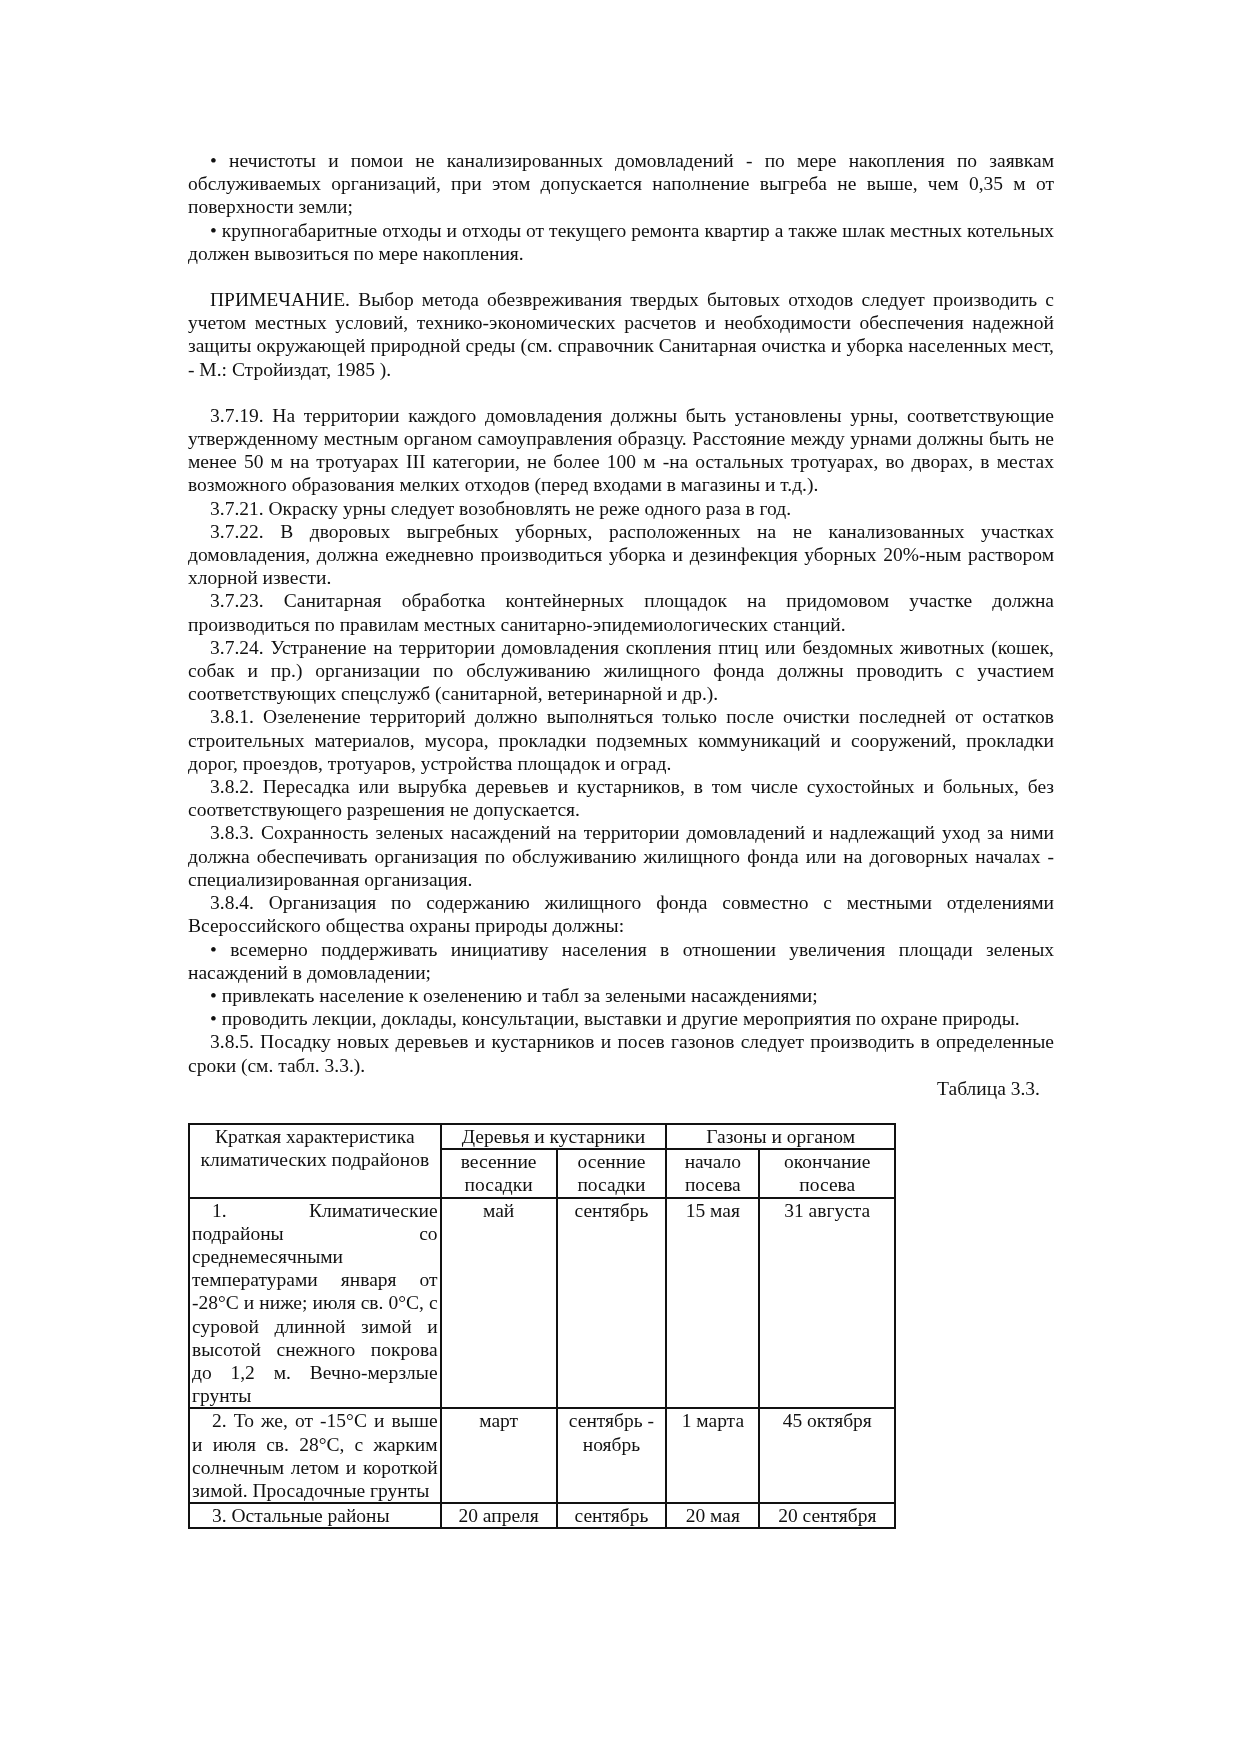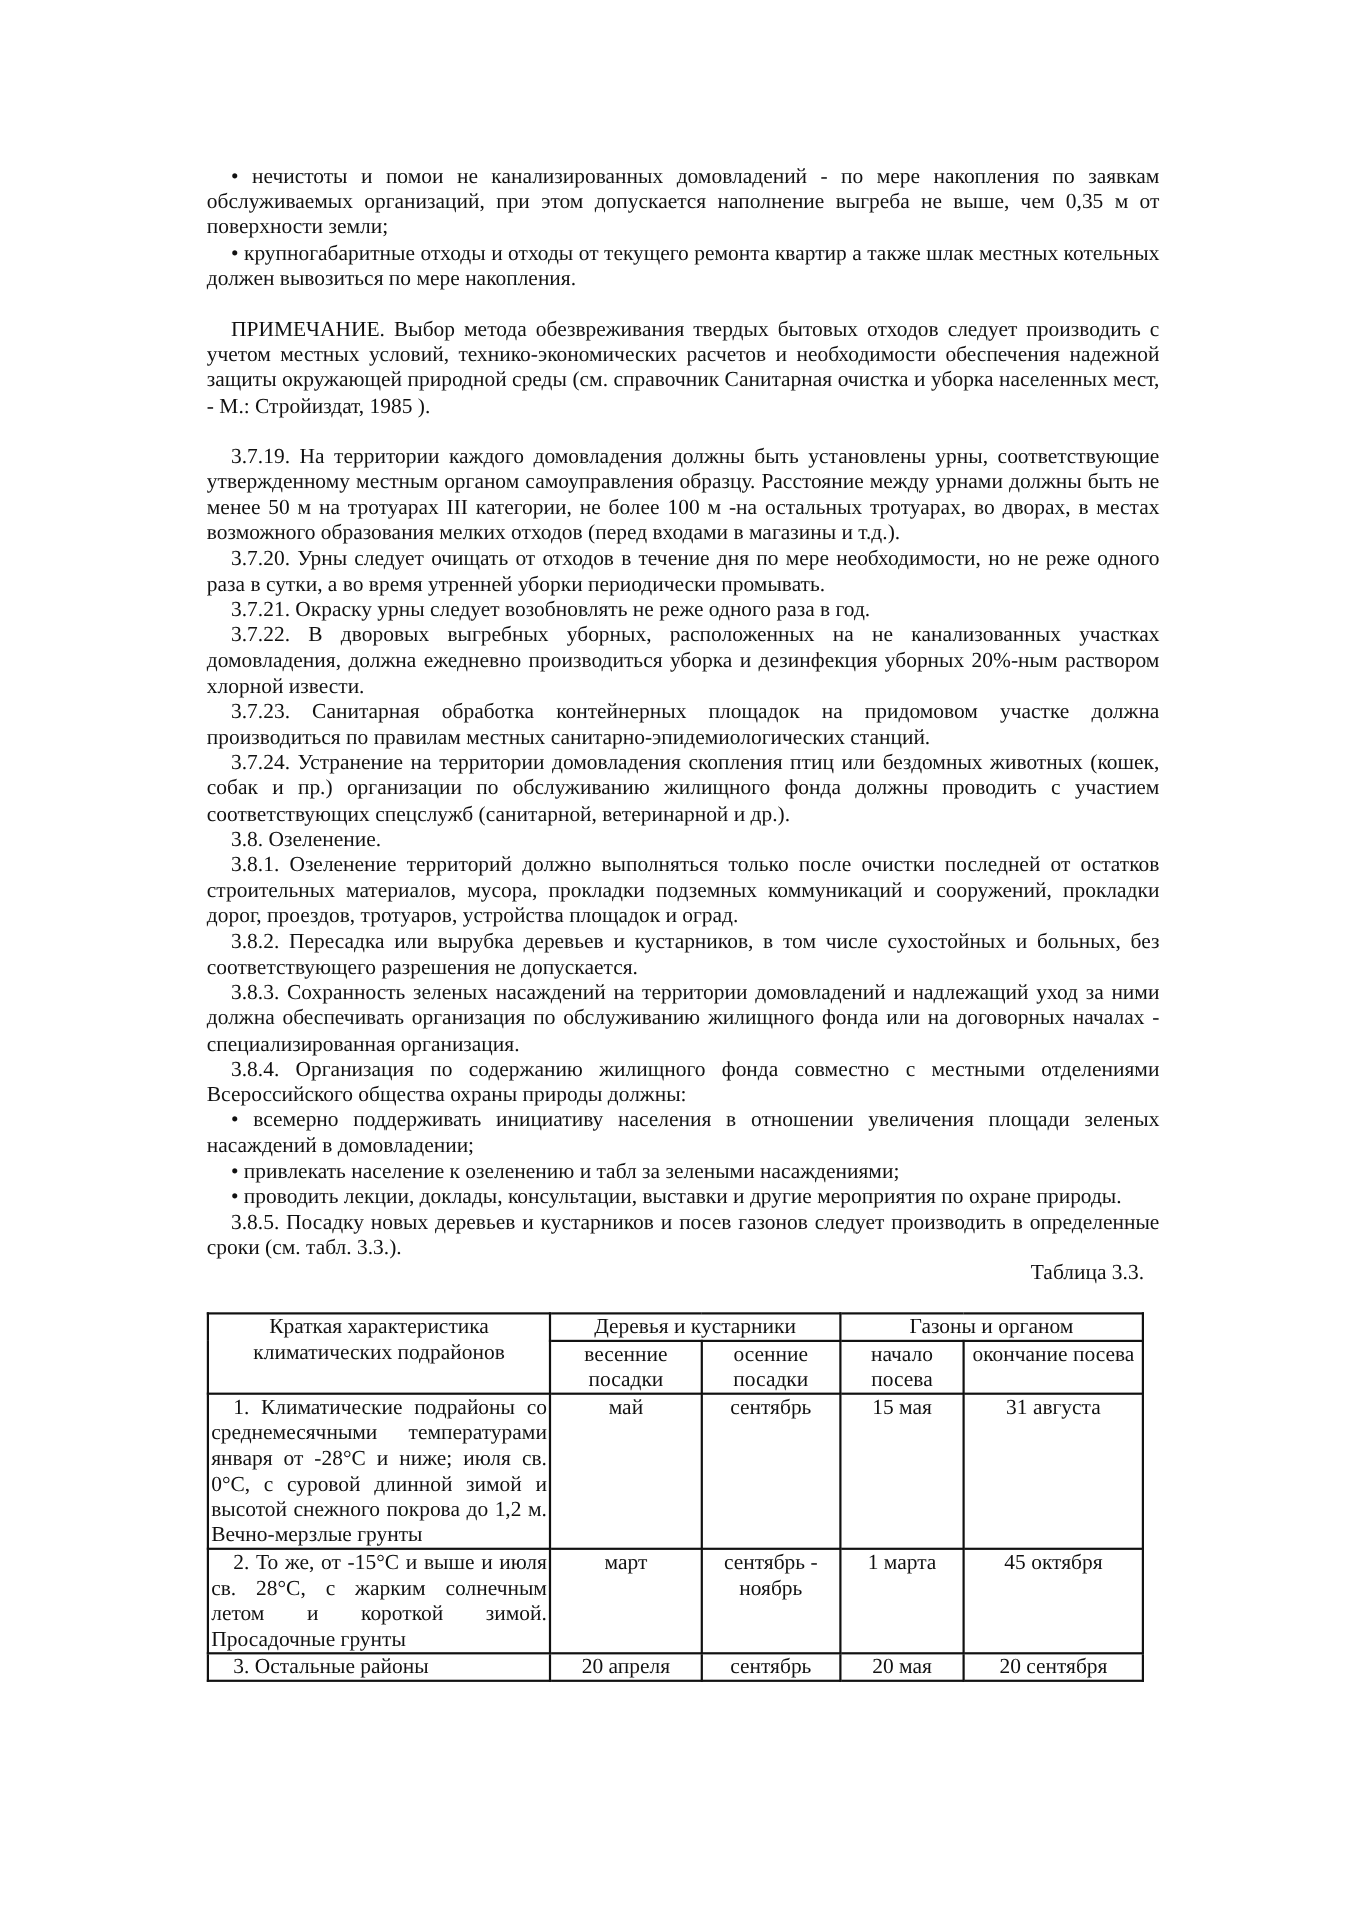--- a/index.html
+++ b/index.html
@@ -5,43 +5,41 @@
   html, body { margin: 0; padding: 0; background: #ffffff; }
   body { width: 1240px; height: 1755px; position: relative; overflow: hidden; }
   .page {
     position: absolute; left: 188px; top: 149px; width: 866px;
     font-family: "Liberation Serif", serif; font-size: 19.5px; line-height: 23.2px; color: #111;
   }
   .p { text-align: justify; text-indent: 22px; margin: 0; }
   .gap { height: 23px; }
   .table-caption { text-align: right; margin: 0 14px 0 0; padding-bottom: 23px; }
   table.tbl {
-    border-collapse: collapse; width: 852px;
+    border-collapse: collapse; width: 708px;
     font-family: "Liberation Serif", serif; font-size: 19.5px; line-height: 23.2px;
   }
   table.tbl td { border: 2px solid #111; padding: 0 2px; vertical-align: top; text-align: center; }
   table.tbl td.desc { text-align: justify; text-indent: 20px; }
   table.tbl tr.hdr2 td { border-top: 1.5px solid #111; }
 </style>
 </head>
 <body>
 
 <div class="page">
   <p class="p">• нечистоты и помои не канализированных домовладений - по мере накопления по заявкам обслуживаемых организаций, при этом допускается наполнение выгреба не выше, чем 0,35 м от поверхности земли;</p>
   <p class="p">• крупногабаритные отходы и отходы от текущего ремонта квартир а также шлак местных котельных должен вывозиться по мере накопления.</p>
   <div class="gap"></div>
   <p class="p">ПРИМЕЧАНИЕ. Выбор метода обезвреживания твердых бытовых отходов следует производить с учетом местных условий, технико-экономических расчетов и необходимости обеспечения надежной защиты окружающей природной среды (см. справочник Санитарная очистка и уборка населенных мест, - М.: Стройиздат, 1985 ).</p>
   <div class="gap"></div>
   <p class="p">3.7.19. На территории каждого домовладения должны быть установлены урны, соответствующие утвержденному местным органом самоуправления образцу. Расстояние между урнами должны быть не менее 50 м на тротуарах III категории, не более 100 м -на остальных тротуарах, во дворах, в местах возможного образования мелких отходов (перед входами в магазины и т.д.).</p>
-  <p class="p">3.7.20. Урны следует очищать от отходов в течение дня по мере необходимости, но не реже одного раза в сутки, а во время утренней уборки периодически промывать.</p>
   <p class="p">3.7.21. Окраску урны следует возобновлять не реже одного раза в год.</p>
   <p class="p">3.7.22. В дворовых выгребных уборных, расположенных на не канализованных участках домовладения, должна ежедневно производиться уборка и дезинфекция уборных 20%-ным раствором хлорной извести.</p>
   <p class="p">3.7.23. Санитарная обработка контейнерных площадок на придомовом участке должна производиться по правилам местных санитарно-эпидемиологических станций.</p>
   <p class="p">3.7.24. Устранение на территории домовладения скопления птиц или бездомных животных (кошек, собак и пр.) организации по обслуживанию жилищного фонда должны проводить с участием соответствующих спецслужб (санитарной, ветеринарной и др.).</p>
-  <p class="p">3.8. Озеленение.</p>
   <p class="p">3.8.1. Озеленение территорий должно выполняться только после очистки последней от остатков строительных материалов, мусора, прокладки подземных коммуникаций и сооружений, прокладки дорог, проездов, тротуаров, устройства площадок и оград.</p>
   <p class="p">3.8.2. Пересадка или вырубка деревьев и кустарников, в том числе сухостойных и больных, без соответствующего разрешения не допускается.</p>
   <p class="p">3.8.3. Сохранность зеленых насаждений на территории домовладений и надлежащий уход за ними должна обеспечивать организация по обслуживанию жилищного фонда или на договорных началах - специализированная организация.</p>
   <p class="p">3.8.4. Организация по содержанию жилищного фонда совместно с местными отделениями Всероссийского общества охраны природы должны:</p>
   <p class="p">• всемерно поддерживать инициативу населения в отношении увеличения площади зеленых насаждений в домовладении;</p>
   <p class="p">• привлекать население к озеленению и табл за зелеными насаждениями;</p>
   <p class="p">• проводить лекции, доклады, консультации, выставки и другие мероприятия по охране природы.</p>
   <p class="p">3.8.5. Посадку новых деревьев и кустарников и посев газонов следует производить в определенные сроки (см. табл. 3.3.).</p>
   <p class="table-caption">Таблица 3.3.</p>
 

